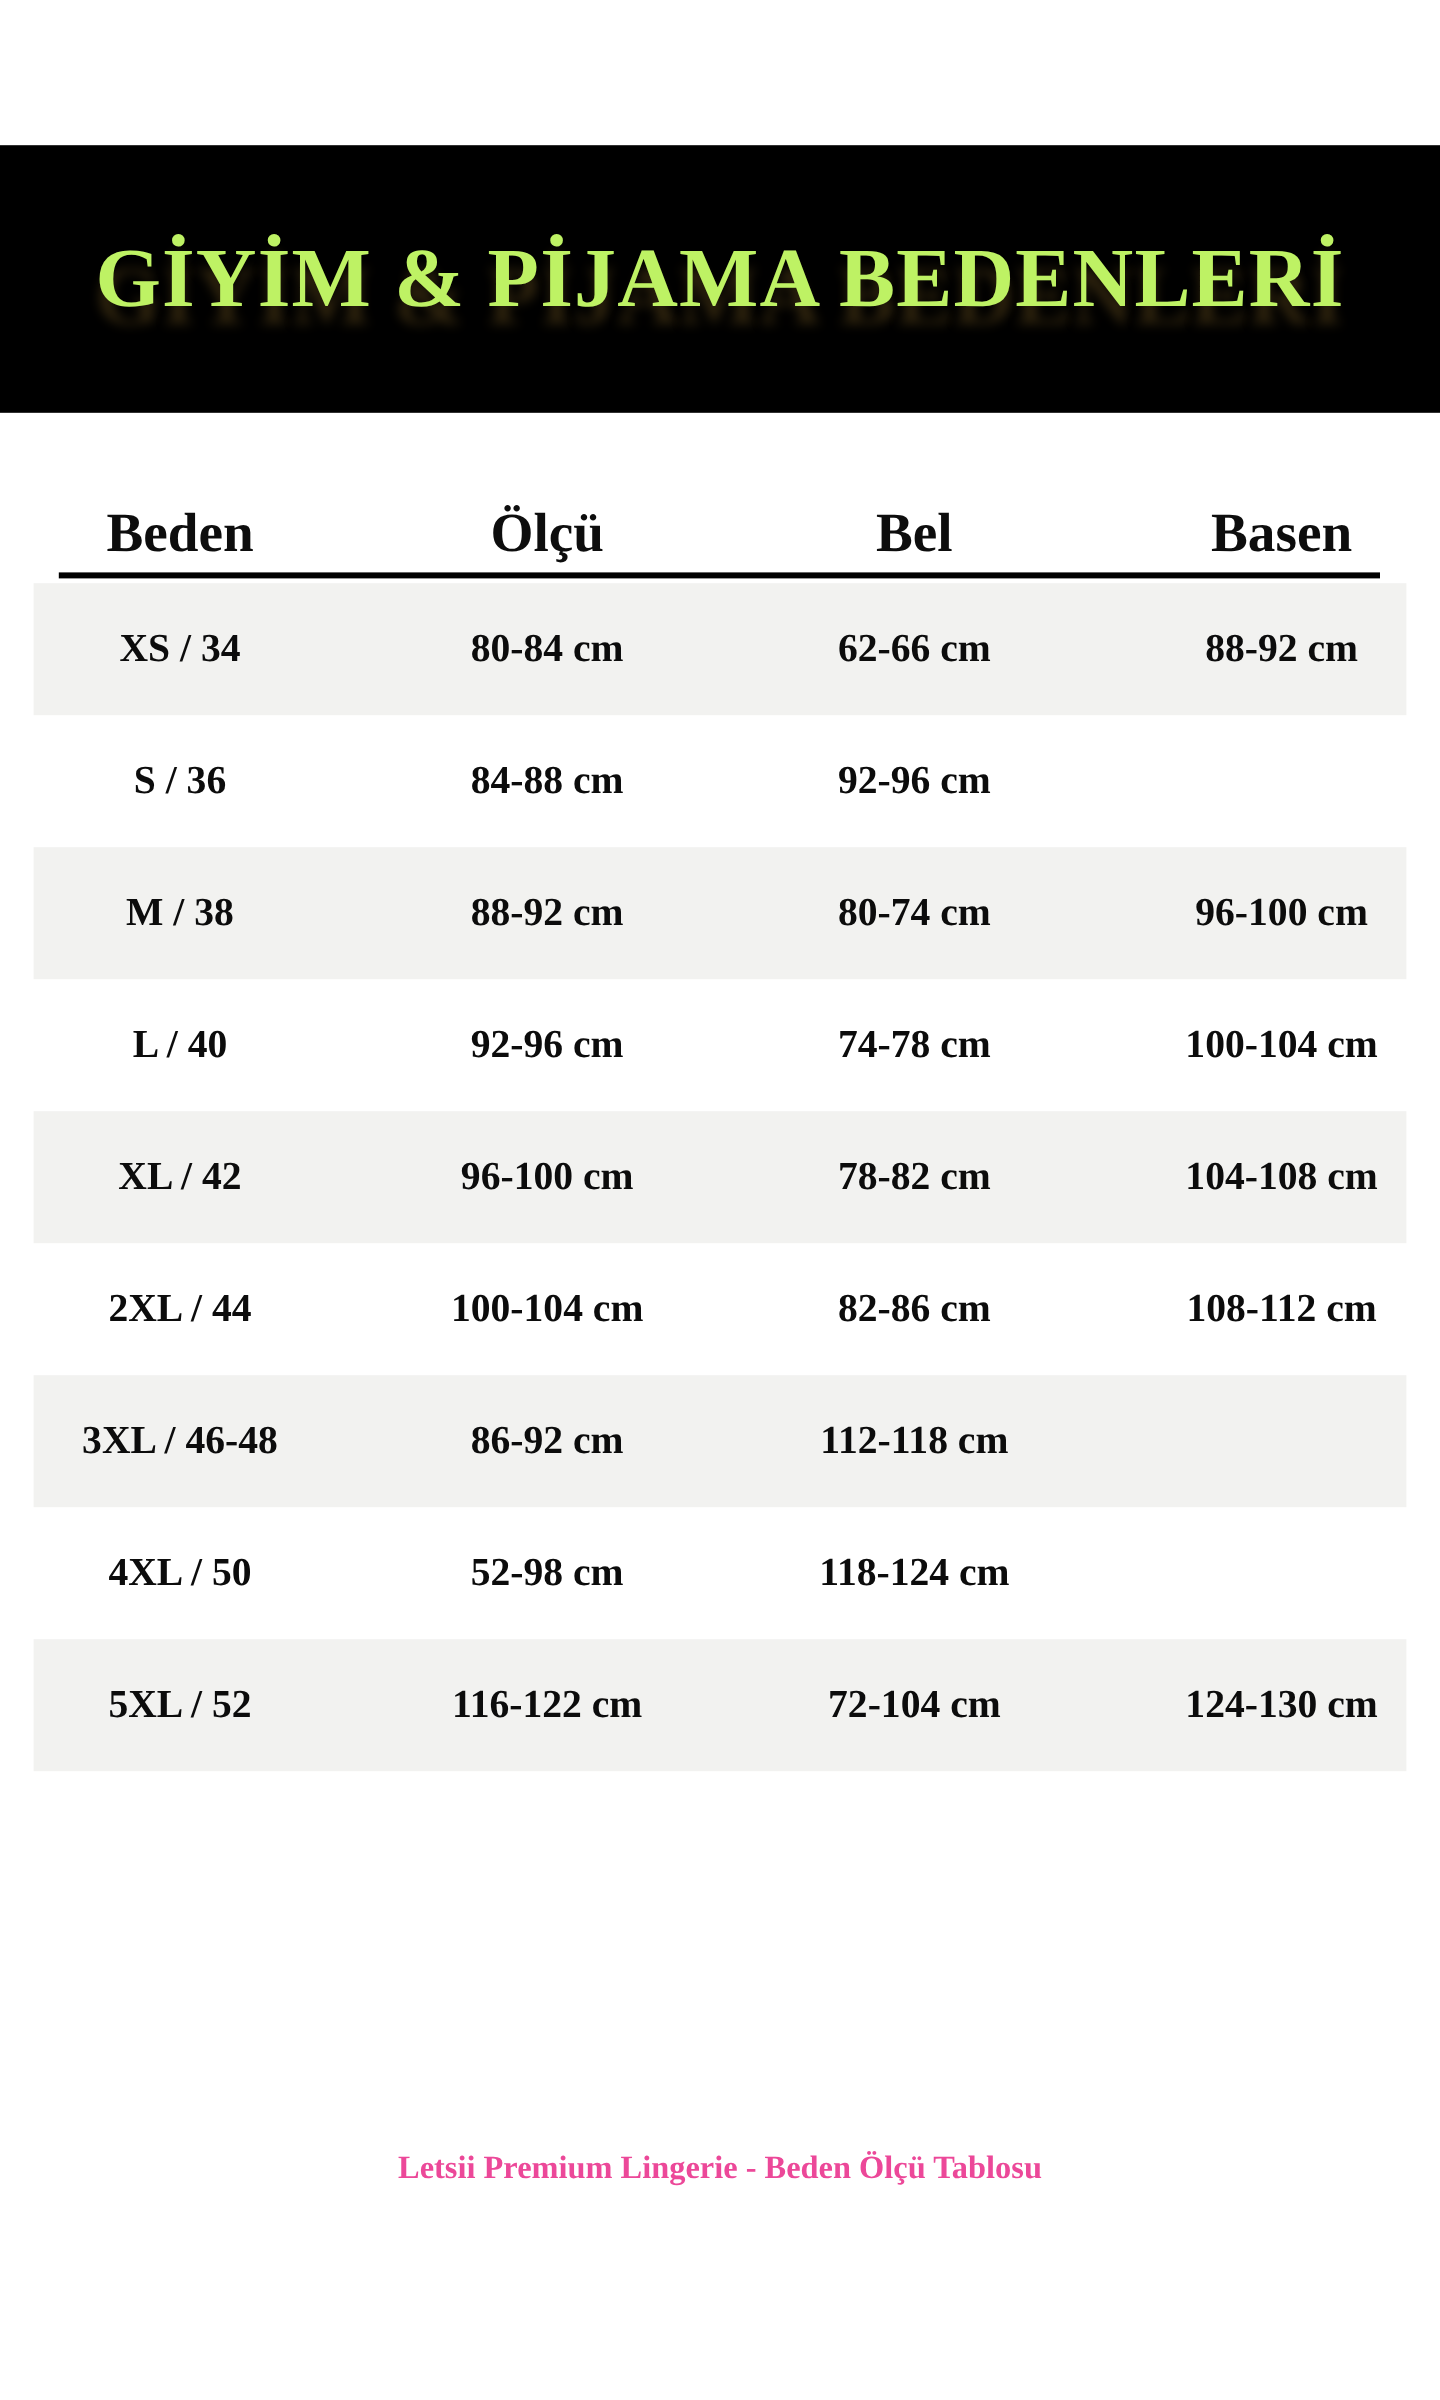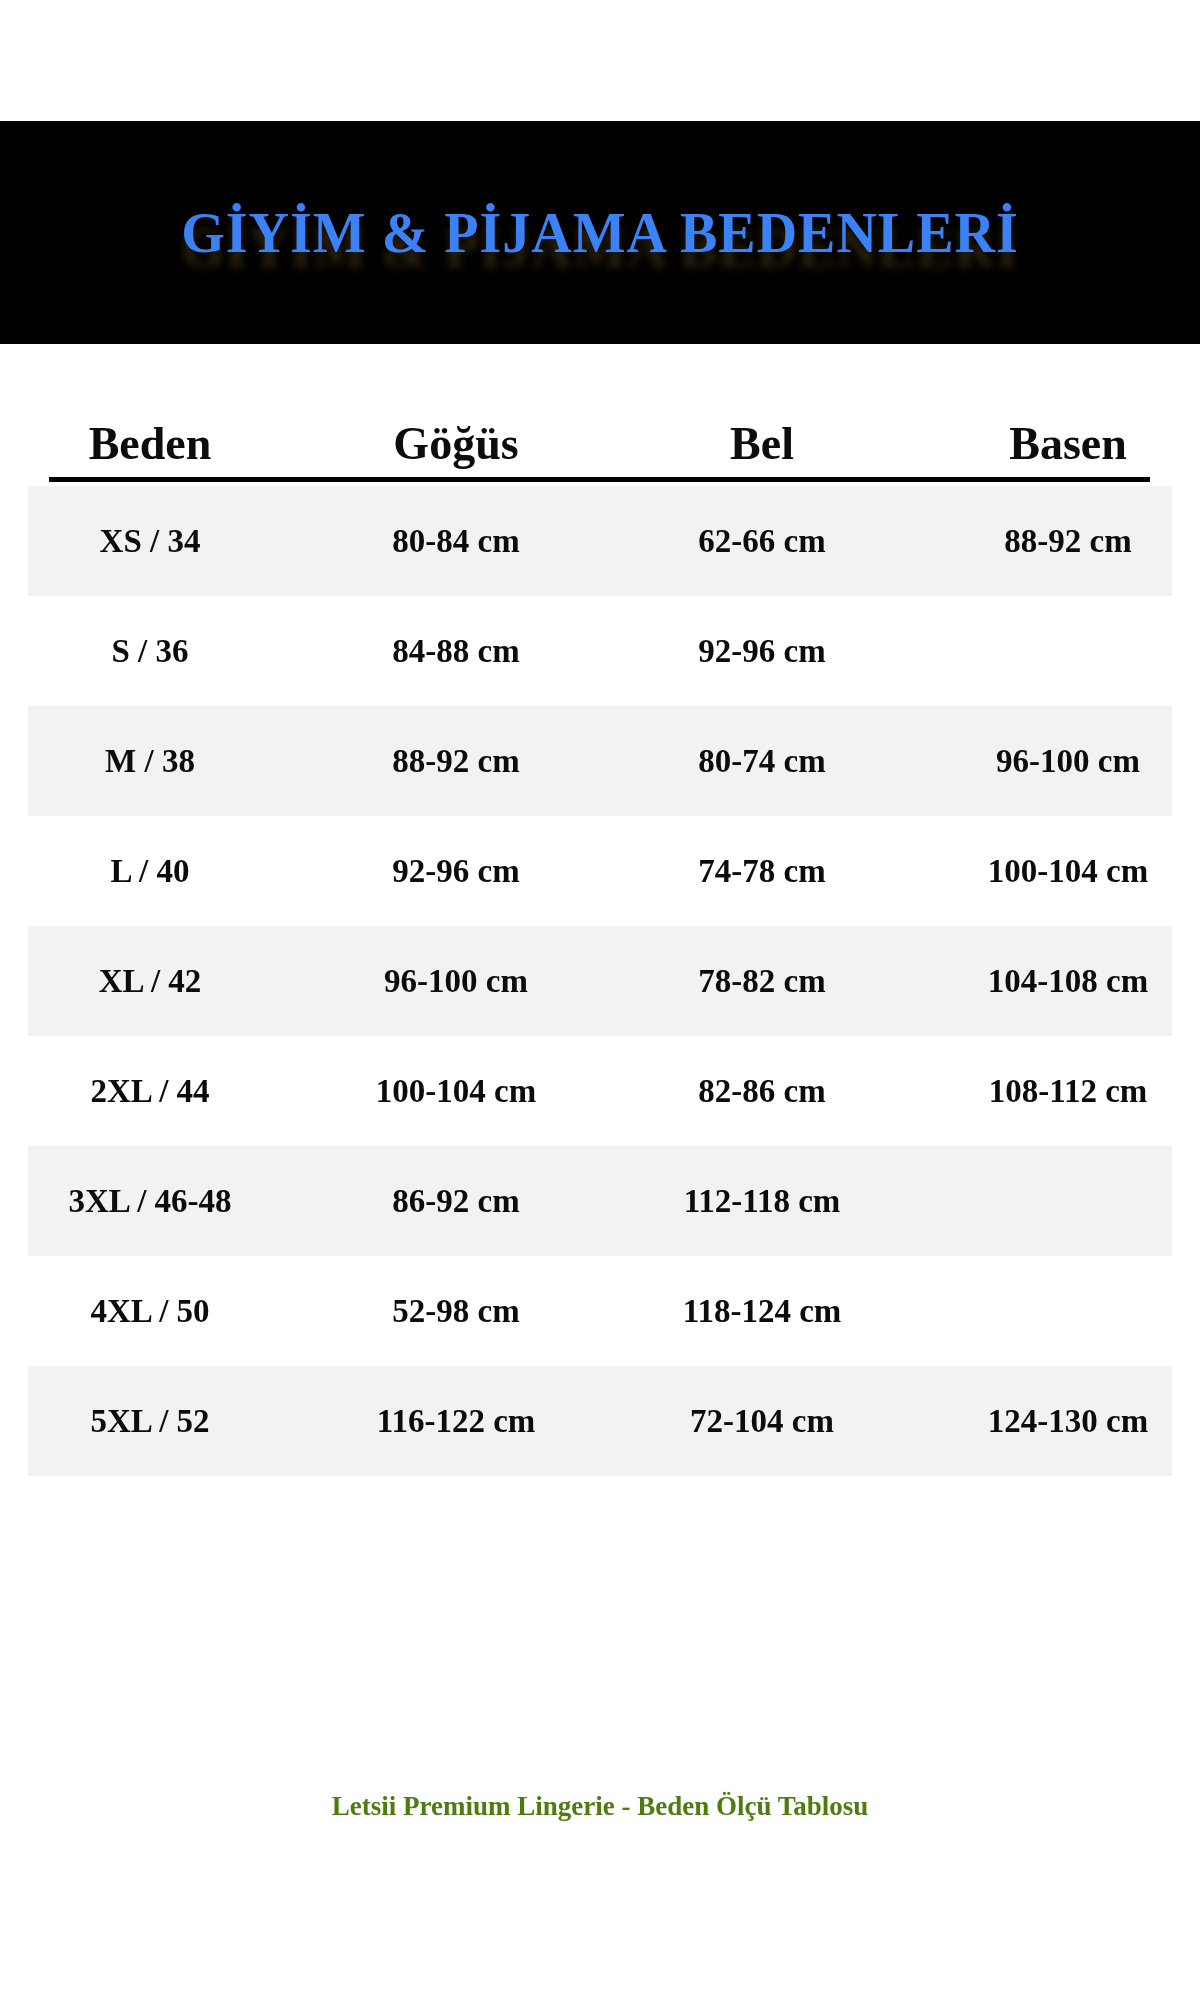--- a/index.html
+++ b/index.html
@@ -17,22 +17,22 @@
   .banner {
     margin-top: 121px;
     height: 223px;
     background: #000000;
     display: flex;
     align-items: center;
     justify-content: center;
   }
   .banner h1 {
     margin: 0;
-    color: #3b82f6;
-    font-size: 56px;
+    color: #bef264;
+    font-size: 70px;
     font-weight: 700;
     letter-spacing: 1px;
     white-space: nowrap;
     text-shadow: 0 15px 9px rgba(170, 130, 50, 0.28);
   }
 
   
   .grid4 {
     display: grid;
     grid-template-columns: repeat(4, 306px);
@@ -81,40 +81,40 @@
     white-space: nowrap;
   }
 
   
   .page-footer {
     margin-top: 315px;
     text-align: center;
   }
   .footer-text {
     display: inline-block;
-    color: #4d7c0f;
+    color: #ec4899;
     font-size: 27px;
     font-weight: 700;
     white-space: nowrap;
   }
 </style>
 </head>
 <body>
 
 <div class="page">
 
   <header class="banner">
     <h1>GİYİM &amp; PİJAMA BEDENLERİ</h1>
   </header>
 
   <section>
 
     <div class="grid4 header-row">
       <div class="hcell">Beden</div>
-      <div class="hcell">Göğüs</div>
+      <div class="hcell">Ölçü</div>
       <div class="hcell">Bel</div>
       <div class="hcell">Basen</div>
     </div>
 
     <div class="rule"></div>
 
     <div class="rows">
 
       <div class="grid4 row shaded">
         <div class="cell">XS / 34</div>

